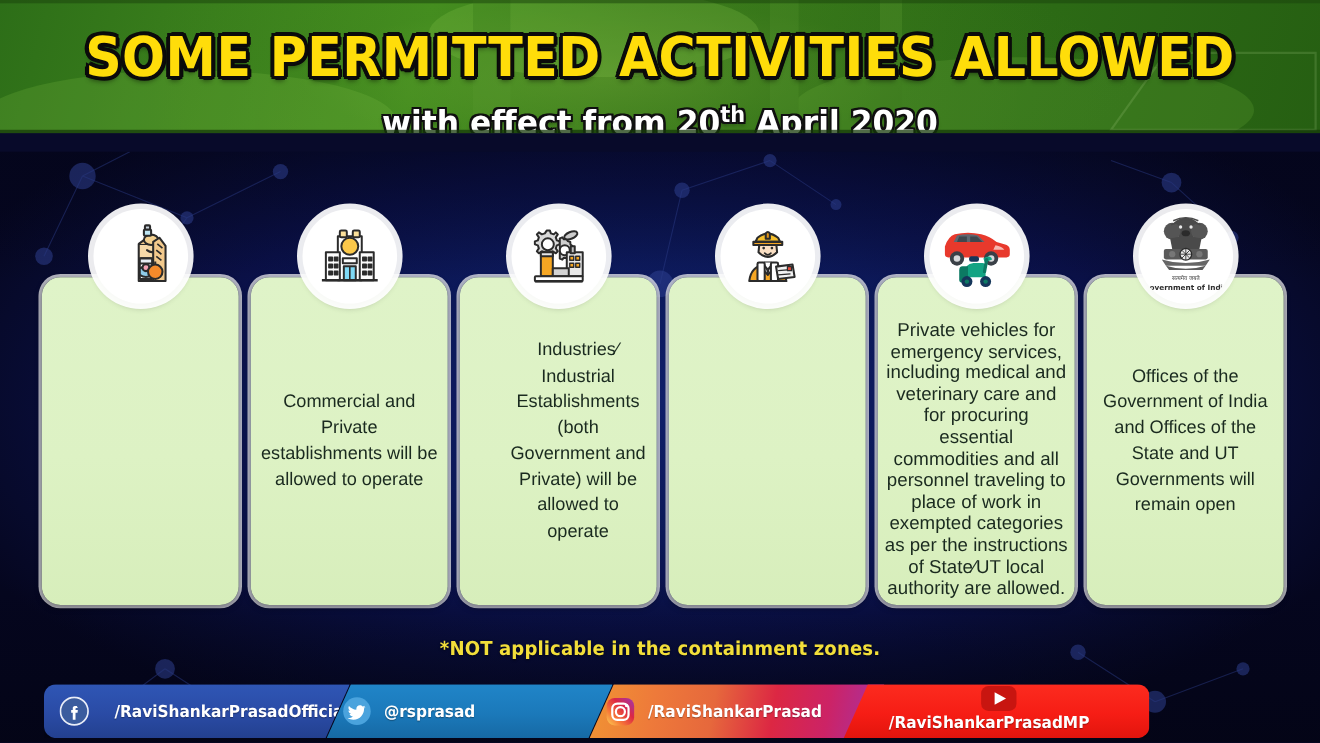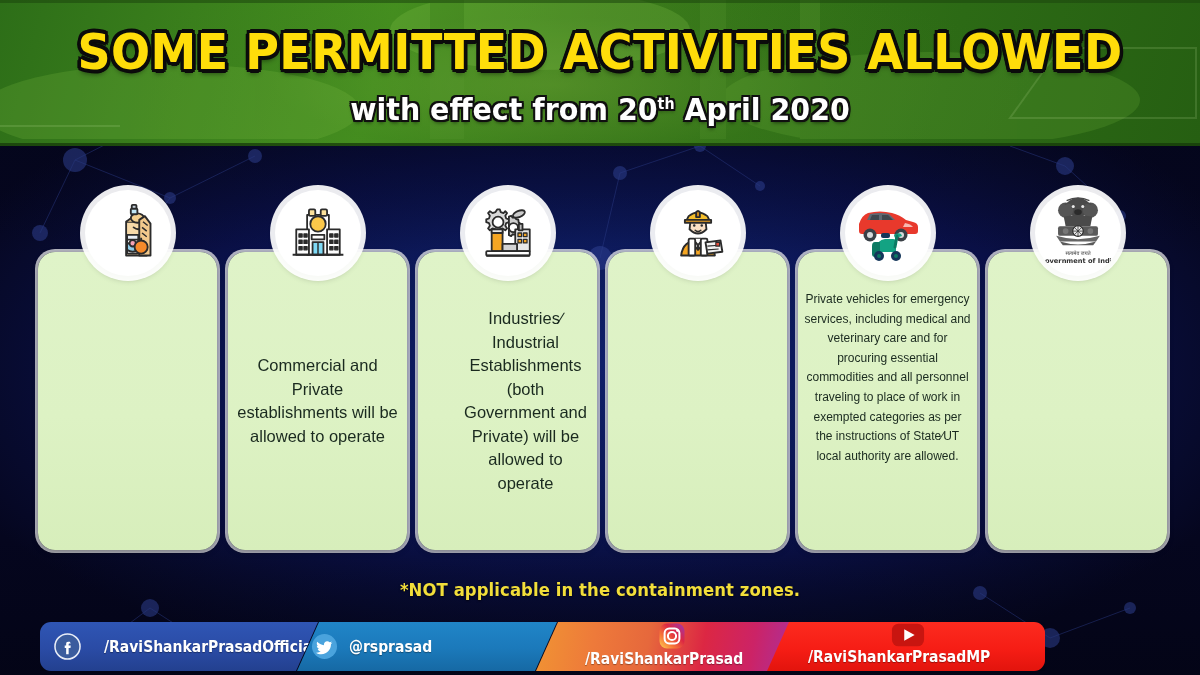--- a/index.html
+++ b/index.html
@@ -21,21 +21,21 @@
       #060723;
   }
   .bg-base::after{
     content:""; position:absolute; inset:0;
     background:linear-gradient(to bottom, rgba(4,5,25,.45) 0%, rgba(0,0,0,0) 22%, rgba(0,0,0,0) 72%, rgba(3,4,20,.75) 100%);
   }
   .bg-net{ position:absolute; left:0; top:138px; width:1200px; height:537px; opacity:.85; }
 
   
   .header{
-    position:absolute; left:0; top:0; width:1200px; height:146px;
+    position:absolute; left:0; top:0; width:1200px; height:121px;
     background:
       radial-gradient(ellipse 620px 150px at 46% 58%, rgba(120,170,60,.35) 0%, rgba(60,120,30,.15) 45%, rgba(0,0,0,0) 78%),
       linear-gradient(105deg, #2d6e18 0%, #3a7f1c 16%, #45901f 32%, #3c7d1b 48%, #347418 62%, #2c6a15 78%, #265f12 100%);
     overflow:hidden;
     padding-left:20px;
   }
   .hdr-tex{ position:absolute; inset:0; }
   .hdr-top-line{ position:absolute; left:0; top:0; width:100%; height:3px; background:rgba(28,70,12,.55); }
   .hdr-bottom-line{ position:absolute; left:0; bottom:0; width:100%; height:3px; background:rgba(22,58,10,.75); }
 
@@ -57,39 +57,39 @@
     position:absolute; left:0; top:86px; width:1200px; text-align:center;
     font-size:30px; line-height:36px; font-weight:bold; color:#ffffff;
     font-family:"DejaVu Sans", sans-serif;
     transform:scaleX(.95); transform-origin:50% 50%;
     text-shadow:
       -2px 0 0 #101010, 2px 0 0 #101010, 0 -2px 0 #101010, 0 2px 0 #101010,
       -2px -2px 0 #101010, 2px -2px 0 #101010, -2px 2px 0 #101010, 2px 2px 0 #101010,
       0 3px 4px rgba(0,0,0,.5);
     white-space:nowrap;
   }
-  .subtitle sup{ font-size:15px; vertical-align:super; }
+  .subtitle sup{ font-size:20px; vertical-align:super; }
 
   
   .cards{ position:absolute; left:0; top:0; width:1200px; height:675px; }
   .card{
     position:absolute; top:252px; height:298px; width:179px;
     background:linear-gradient(to bottom,#dff3c8 0%,#ddf2c4 55%,#d7eebb 100%);
     border-radius:17px;
     box-shadow:0 2px 6px rgba(0,0,0,.35), 0 0 0 3px rgba(255,255,255,.70);
     display:flex; align-items:center; justify-content:center;
   }
   .card-text{
     position:relative;
     width:100%; padding:0 8px;
     text-align:center; color:#1a2a1f;
     font-size:16.5px; line-height:23.5px;
     font-family:"Liberation Sans", sans-serif;
   }
-  .card.dense .card-text{ font-size:12px; line-height:19.6px; padding:0 6px; }
+  .card.dense .card-text{ font-size:17px; line-height:19.6px; padding:0 6px; }
   .card.dense{ align-items:flex-start; }
   .card.dense .card-text{ margin-top:38px; }
 
   .icon-bubble{
     position:absolute; top:-62px; left:50%; transform:translateX(-50%);
     width:86px; height:86px; border-radius:50%;
     background:#ffffff;
     box-shadow:0 0 0 5px rgba(255,255,255,.92), 0 3px 7px rgba(0,0,0,.30);
     display:flex; align-items:center; justify-content:center; overflow:hidden;
   }
@@ -119,21 +119,21 @@
     text-shadow:0 1px 1px rgba(0,0,0,.35);
   }
   .seg .ico{ margin-left:14px; margin-right:11px; flex:0 0 auto; display:flex; align-items:center; }
 
   #seg-fb{ left:40px;  width:278px; background:linear-gradient(180deg,#2f56b5 0%,#2a4ba5 55%,#23408f 100%);
            border-radius:11px 0 0 11px; clip-path:polygon(0 0, 100% 0, calc(100% - 22px) 100%, 0 100%);gap:12px; }
   #seg-tw{ left:297px; width:260px; background:linear-gradient(180deg,#2085c8 0%,#1b79ba 55%,#1669a4 100%);
            clip-path:polygon(22px 0, 100% 0, calc(100% - 22px) 100%, 0 100%); }
   #seg-ig{ left:536px; width:268px;
            background:linear-gradient(100deg,#f09433 0%,#ee7a3a 22%,#e6683c 42%,#dc2743 62%,#cc2366 80%,#a333a8 100%);
-           clip-path:polygon(22px 0, 100% 0, calc(100% - 22px) 100%, 0 100%);flex-direction:column; }
+           clip-path:polygon(22px 0, 100% 0, calc(100% - 22px) 100%, 0 100%); }
   #seg-yt{ left:767px; width:278px; background:linear-gradient(180deg,#fc2b1f 0%,#f61d15 55%,#e2140d 100%);
            border-radius:0 11px 11px 0; clip-path:polygon(22px 0, 100% 0, 100% 100%, 0 100%);flex-direction:column; }
 </style>
 </head>
 <body>
 
 <div id="stage">
 
   <div class="bg-base"></div>
   <svg class="bg-net" viewBox="0 0 1200 537" preserveAspectRatio="none">
@@ -364,20 +364,21 @@
             <circle cx="20" cy="38" r="3" fill="#777"></circle>
             <circle cx="46" cy="38" r="3" fill="#777"></circle>
 
             <path d="M10,43 q23,7 46,0 l-4,6 -38,0 Z" fill="#666"></path>
             <path d="M14,49 q19,6 38,0 l-3,4 -32,0 Z" fill="#5a5a5a"></path>
           </g>
           <text x="33" y="63" text-anchor="middle" font-family="'DejaVu Sans',sans-serif" font-size="5.4" fill="#3a3a3a">सत्यमेव जयते</text>
           <text x="33" y="72" text-anchor="middle" font-family="'DejaVu Sans',sans-serif" font-size="7" font-weight="bold" fill="#2f2f2f">Government of India</text>
         </svg>
       </div>
+      <div class="card-text">Offices of the Government of India and Offices of the State and UT Governments will remain open</div>
     </div>
   </div>
 
   <div class="footnote">*NOT applicable in the containment zones.</div>
 
   <div class="footer">
 
     <a class="seg" id="seg-fb">
       <span class="ico">
         <svg width="27" height="27" viewBox="0 0 28 28">

